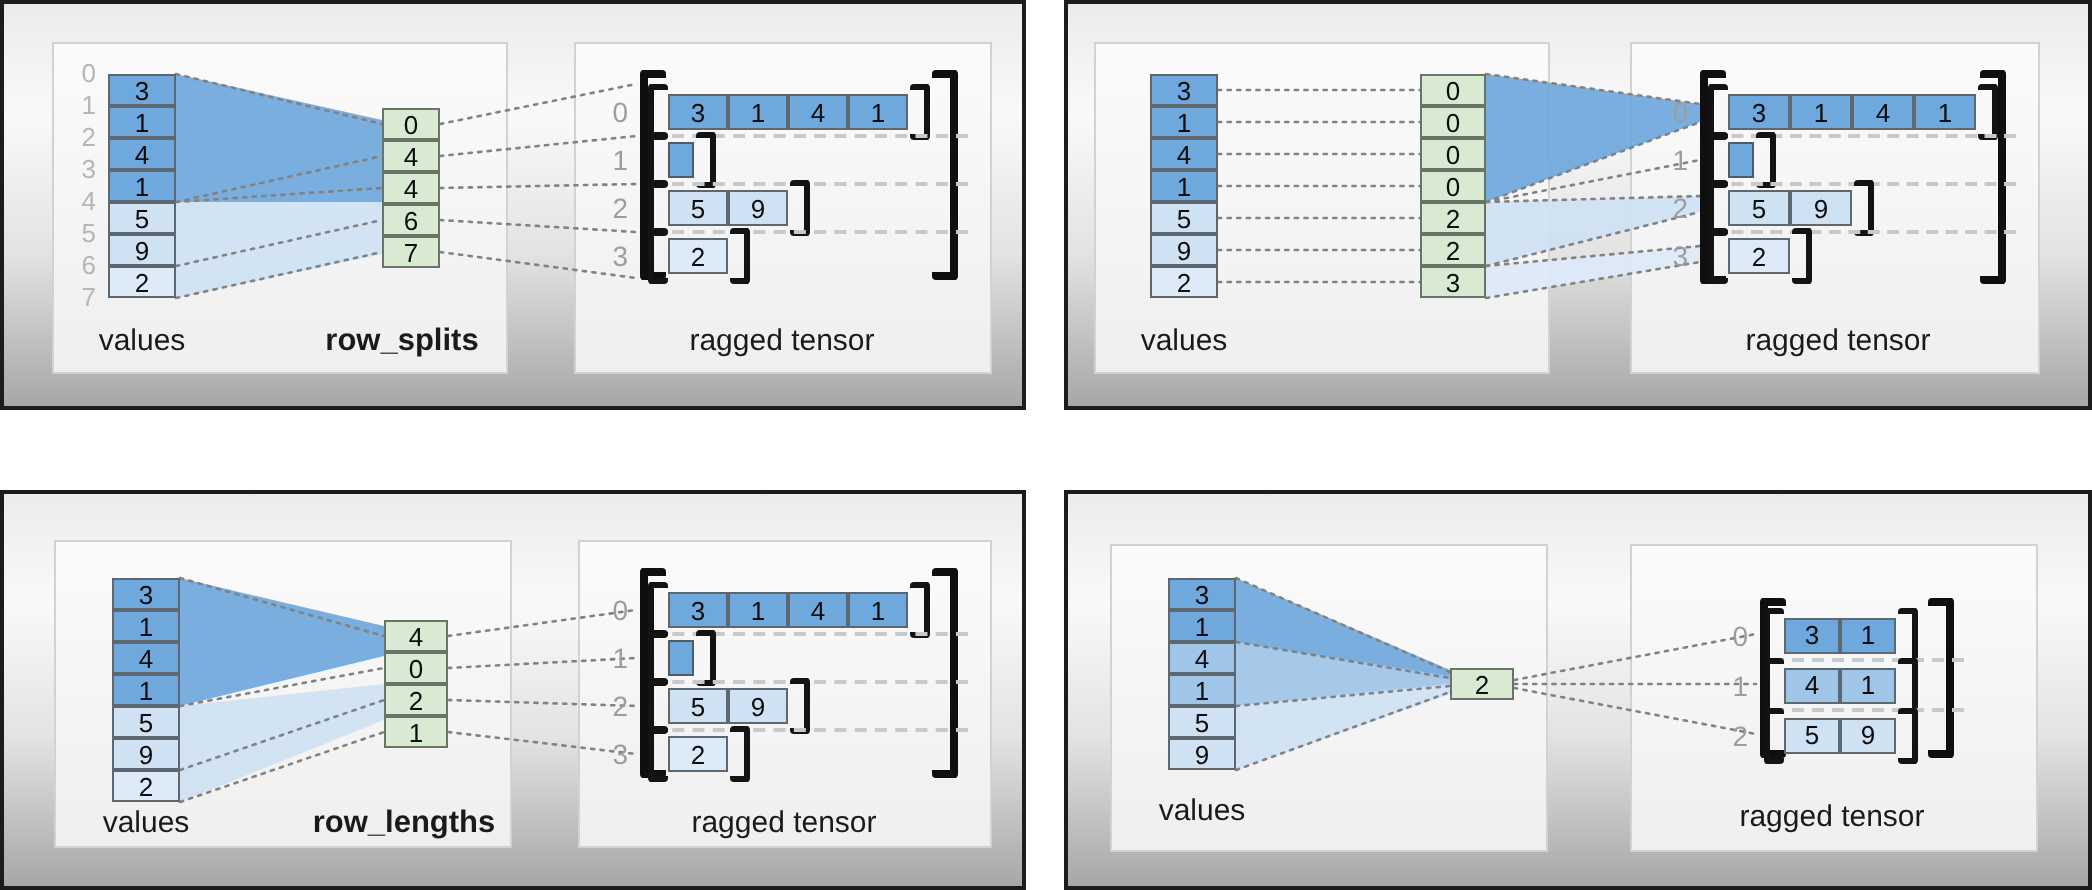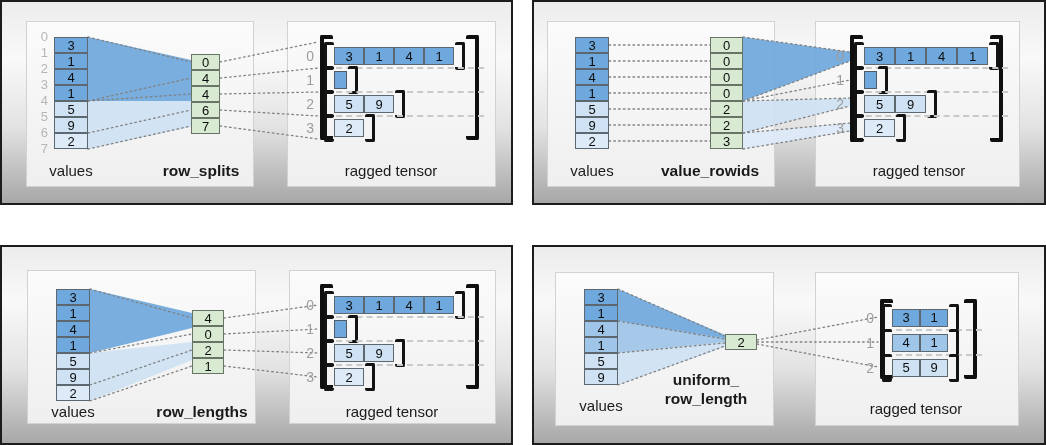--- a/index.html
+++ b/index.html
@@ -130,23 +130,20 @@
       <div class="cell" style="left: 41px; top: 115px; width: 34px; height: 16px; background: rgb(207, 226, 243);">9</div>
       <div class="cell" style="left: 41px; top: 131px; width: 34px; height: 16px; background: rgb(221, 234, 247);">2</div>
       <div class="cell green" style="left: 176px; top: 35px; width: 33px; height: 16px; background: rgb(217, 234, 211);">0</div>
       <div class="cell green" style="left: 176px; top: 51px; width: 33px; height: 16px; background: rgb(217, 234, 211);">0</div>
       <div class="cell green" style="left: 176px; top: 67px; width: 33px; height: 16px; background: rgb(217, 234, 211);">0</div>
       <div class="cell green" style="left: 176px; top: 83px; width: 33px; height: 16px; background: rgb(217, 234, 211);">0</div>
       <div class="cell green" style="left: 176px; top: 99px; width: 33px; height: 16px; background: rgb(217, 234, 211);">2</div>
       <div class="cell green" style="left: 176px; top: 115px; width: 33px; height: 16px; background: rgb(217, 234, 211);">2</div>
       <div class="cell green" style="left: 176px; top: 131px; width: 33px; height: 16px; background: rgb(217, 234, 211);">3</div>
       <div class="lbl" style="left: 58px; top: 159px;">values</div>
-      <div class="lbl bold" style="left: 176px; top: 159px;">
-        <div>value_rowids</div>
-      </div>
       <div class="lbl" style="left: 385px; top: 159px;">ragged tensor</div>
       <div class="bbr l" style="left: 316px; top: 33px; height: 107px;"></div>
       <div class="bbr r" style="left: 456px; top: 33px; height: 107px;"></div>
       <div class="rowlbl" style="left: 290px; top: 46px;">0</div>
       <div class="rbr l" style="left: 320px; top: 40px; height: 28px;"></div>
       <div class="cell" style="left: 330px; top: 45px; width: 31px; height: 18px; background: rgb(111, 168, 220);">3</div>
       <div class="cell" style="left: 361px; top: 45px; width: 31px; height: 18px; background: rgb(111, 168, 220);">1</div>
       <div class="cell" style="left: 392px; top: 45px; width: 31px; height: 18px; background: rgb(111, 168, 220);">4</div>
       <div class="cell" style="left: 423px; top: 45px; width: 31px; height: 18px; background: rgb(111, 168, 220);">1</div>
       <div class="rbr r" style="left: 455px; top: 40px; height: 28px;"></div>
@@ -240,24 +237,20 @@
         <line x1="223" y1="97" x2="344" y2="120" stroke="#828282" stroke-width="1.3" stroke-dasharray="1.6 3.2" stroke-linecap="round"></line>
       </svg>
       <div class="cell" style="left: 50px; top: 42px; width: 34px; height: 16px; background: rgb(111, 168, 220);">3</div>
       <div class="cell" style="left: 50px; top: 58px; width: 34px; height: 16px; background: rgb(111, 168, 220);">1</div>
       <div class="cell" style="left: 50px; top: 74px; width: 34px; height: 16px; background: rgb(159, 197, 232);">4</div>
       <div class="cell" style="left: 50px; top: 90px; width: 34px; height: 16px; background: rgb(159, 197, 232);">1</div>
       <div class="cell" style="left: 50px; top: 106px; width: 34px; height: 16px; background: rgb(207, 226, 243);">5</div>
       <div class="cell" style="left: 50px; top: 122px; width: 34px; height: 16px; background: rgb(207, 226, 243);">9</div>
       <div class="cell green" style="left: 191px; top: 87px; width: 32px; height: 16px; background: rgb(217, 234, 211);">2</div>
       <div class="lbl" style="left: 67px; top: 149px;">values</div>
-      <div class="lbl bold" style="left: 172px; top: 123px;">
-        <div>uniform_</div>
-        <div>row_length</div>
-      </div>
       <div class="lbl" style="left: 382px; top: 152px;">ragged tensor</div>
       <div class="bbr l" style="left: 346px; top: 52px; height: 80px;"></div>
       <div class="bbr r" style="left: 430px; top: 52px; height: 80px;"></div>
       <div class="rowlbl" style="left: 320px; top: 62.5px;">0</div>
       <div class="rbr l" style="left: 348px; top: 56.5px; height: 28px;"></div>
       <div class="cell" style="left: 358px; top: 61.5px; width: 28px; height: 18px; background: rgb(111, 168, 220);">3</div>
       <div class="cell" style="left: 386px; top: 61.5px; width: 28px; height: 18px; background: rgb(111, 168, 220);">1</div>
       <div class="rbr r" style="left: 415px; top: 56.5px; height: 28px;"></div>
       <div class="sep" style="left: 352px; top: 82px; width: 96px;"></div>
       <div class="rowlbl" style="left: 320px; top: 87.5px;">1</div>

